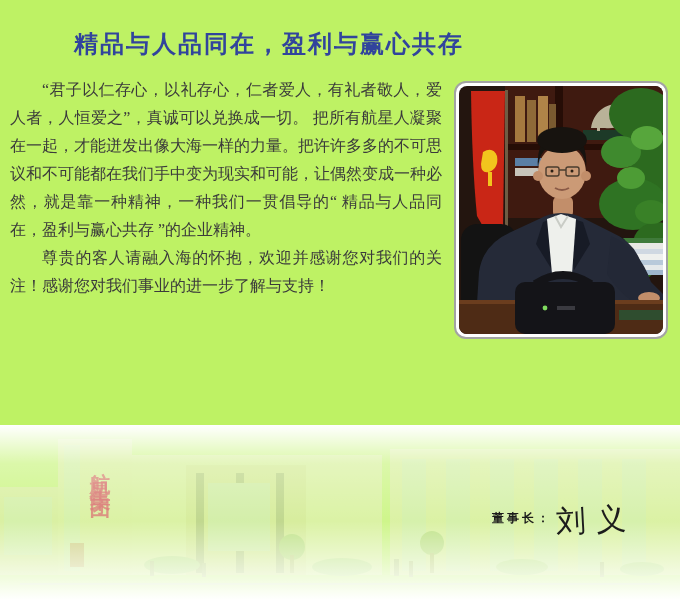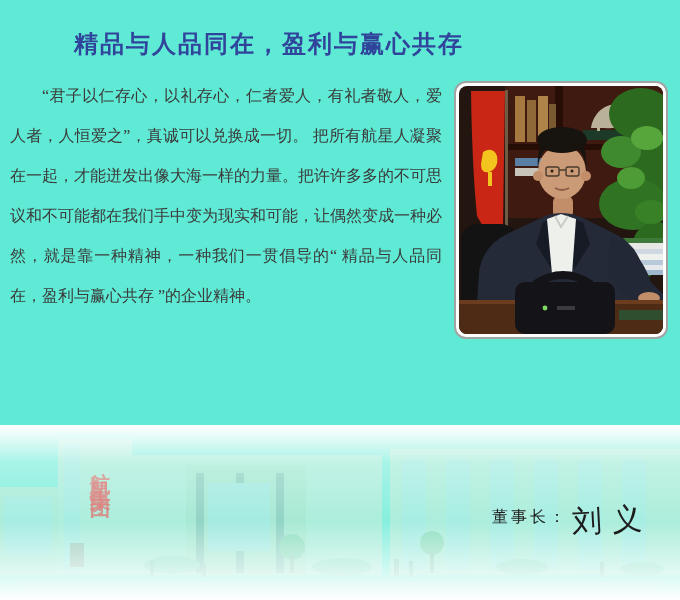--- a/index.html
+++ b/index.html
@@ -1,29 +1,29 @@
 <!DOCTYPE html>
 <html><head>
 <meta charset="utf-8">
 <style>
   html,body{margin:0;padding:0;background:#ffffff;}
   .page{
-    position:relative;width:680px;height:600px;background:#5eead4;
+    position:relative;width:680px;height:600px;background:#bef264;
     overflow:hidden;font-family:"Liberation Serif","DejaVu Serif",serif;
   }
   
   .title{
     position:absolute;top:28px;left:74px;margin:0;z-index:2;
     font-size:24px;font-weight:bold;letter-spacing:2px;
     color:#31449c;font-family:"Liberation Serif","DejaVu Serif",serif;
   }
   
   .content{
     position:absolute;top:76px;left:10px;width:658px;z-index:2;
-    font-size:16px;line-height:40px;color:#3b3b3b;text-align:justify;
+    font-size:16px;line-height:28px;color:#3b3b3b;text-align:justify;
   }
   .content p{margin:0;text-indent:2em;}
   
   .photo-frame{
     float:right;width:204px;height:248px;
     margin:5px 0 14px 12px;padding:3px;
     background:#ffffff;border:2px solid #a3a3a3;border-radius:12px;
   }
   .photo-inner{
     width:204px;height:248px;border-radius:8px;overflow:hidden;display:block;
@@ -47,21 +47,21 @@
       rgba(255,255,255,0.25) 55%,
       rgba(255,255,255,0.8) 88%,
       rgba(255,255,255,1) 100%);
   }
   
   .signature{
     position:absolute;left:492px;top:500px;z-index:3;
     color:#1c1c1c;white-space:nowrap;
   }
   .sig-label{
-    font-size:16px;font-weight:normal;letter-spacing:3px;vertical-align:8px;
+    font-size:12px;font-weight:bold;letter-spacing:3px;vertical-align:8px;
   }
   .sig-name{
     display:inline-block;font-size:30px;letter-spacing:10px;
     transform:rotate(-3deg);font-family:"DejaVu Serif","Liberation Serif",serif;
   }
 </style>
 </head>
 <body>
 
 <div class="page">
@@ -192,20 +192,21 @@
         <rect x="160" y="224" width="44" height="10" fill="#2f4d2f"></rect>
 
         <path d="M76,198 Q104,180 132,198" fill="none" stroke="#141418" stroke-width="8"></path>
         <rect x="56" y="196" width="100" height="52" rx="10" fill="#141418"></rect>
         <circle cx="86" cy="222" r="2.4" fill="#7fda5f"></circle>
         <rect x="98" y="220" width="18" height="4" fill="#3a3a40"></rect>
       </svg>
     </div>
 
     <p>“君子以仁存心，以礼存心，仁者爱人，有礼者敬人，爱人者，人恒爱之”，真诚可以兑换成一切。 把所有航星人凝聚在一起，才能迸发出像大海一样的力量。把许许多多的不可思议和不可能都在我们手中变为现实和可能，让偶然变成一种必然，就是靠一种精神，一种我们一贯倡导的“ 精品与人品同在，盈利与赢心共存 ”的企业精神。</p>
+    <p>尊贵的客人请融入海的怀抱，欢迎并感谢您对我们的关注！感谢您对我们事业的进一步了解与支持！</p>
   </div>
 
   <div class="signature">
     <span class="sig-label">董事长：</span>
     <span class="sig-name">刘义</span>
   </div>
 
 </div>
 
 </body></html>

